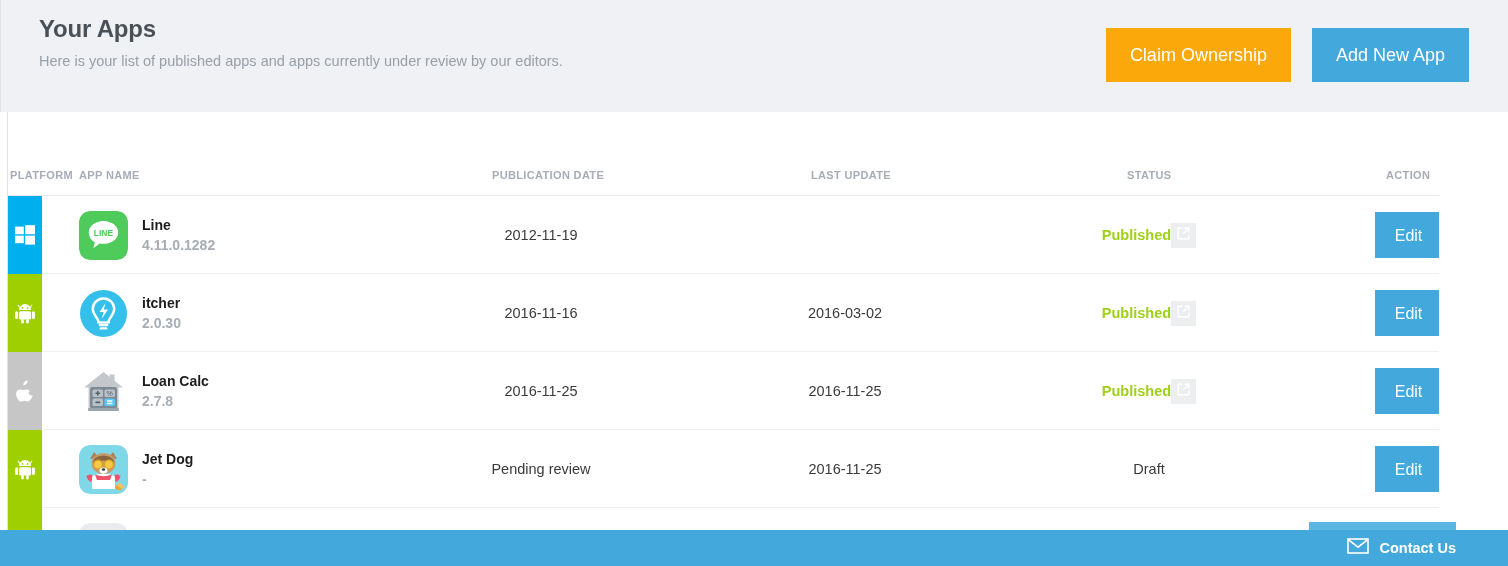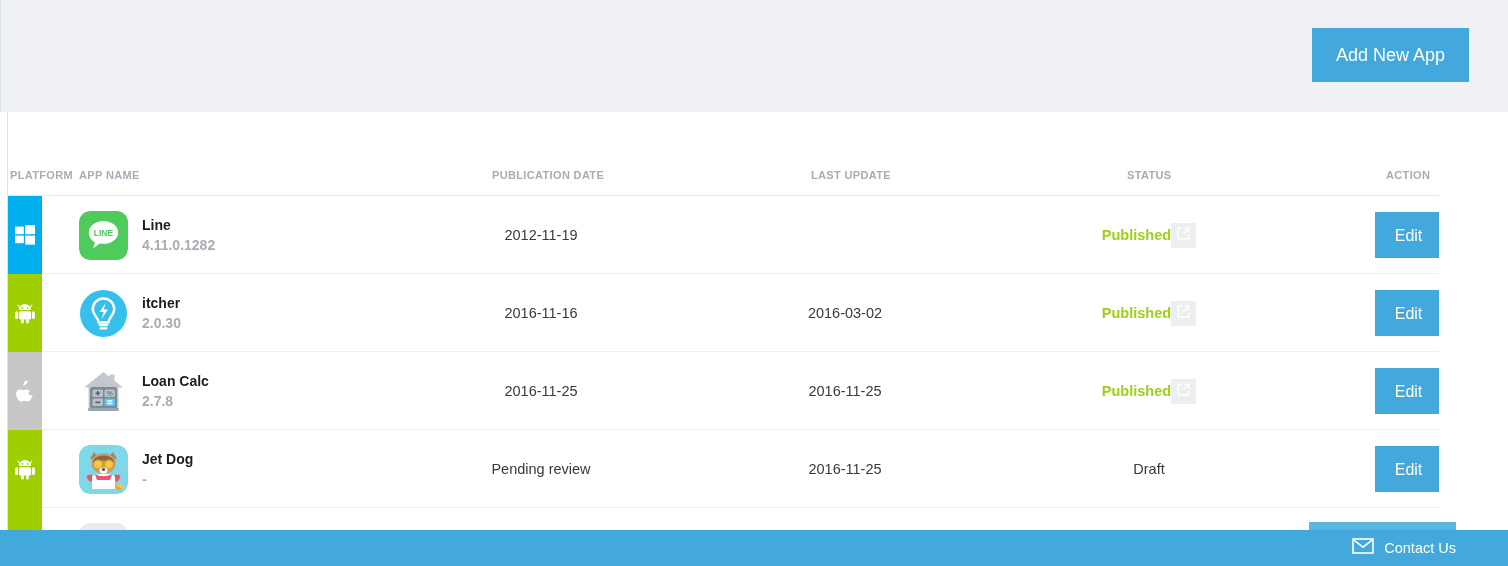--- a/index.html
+++ b/index.html
@@ -137,39 +137,45 @@
     width: 24px; height: 26px; background: none; border: none;
     cursor: pointer; padding: 0;
     display: flex; align-items: center; justify-content: center;
   }
 
   
   .contact-bar {
     position: absolute; left: 0; bottom: 0;
     width: 1508px; height: 36px;
     background: #43a9dd;
+    font-weight: bold;
   }
   .contact-tab {
     position: absolute; right: 52px; top: -8px;
     width: 147px; height: 8px; background: #5cb6e2;
   }
   .contact-inner {
     position: absolute; right: 52px; top: 0; height: 36px;
     display: flex; align-items: center; gap: 10px;
     cursor: pointer;
   }
   .contact-label { color: #ffffff; font-size: 14.5px; white-space: nowrap; }
 </style>
 </head>
 <body>
 
 <div class="page">
 
   <div class="header">
+    <div class="header-text">
+      <div class="header-title">Your Apps</div>
+      <div class="header-sub">Here is your list of published apps and apps currently under review by our editors.</div>
+    </div>
     <div class="header-actions">
+      <button class="btn-claim">Claim Ownership</button>
       <button class="btn-addnew">Add New App</button>
     </div>
   </div>
 
   <div class="table-wrap">
 
     <div class="thead">
       <div class="th th-platform">PLATFORM</div>
       <div class="th th-appname">APP NAME</div>
       <div class="th th-pubdate">PUBLICATION DATE</div>

